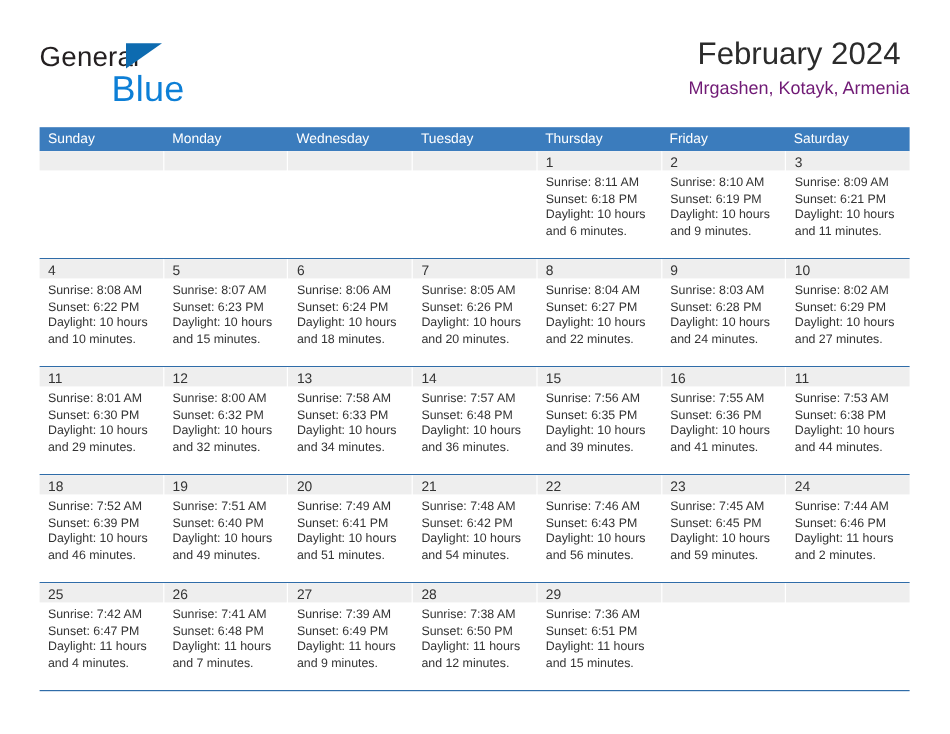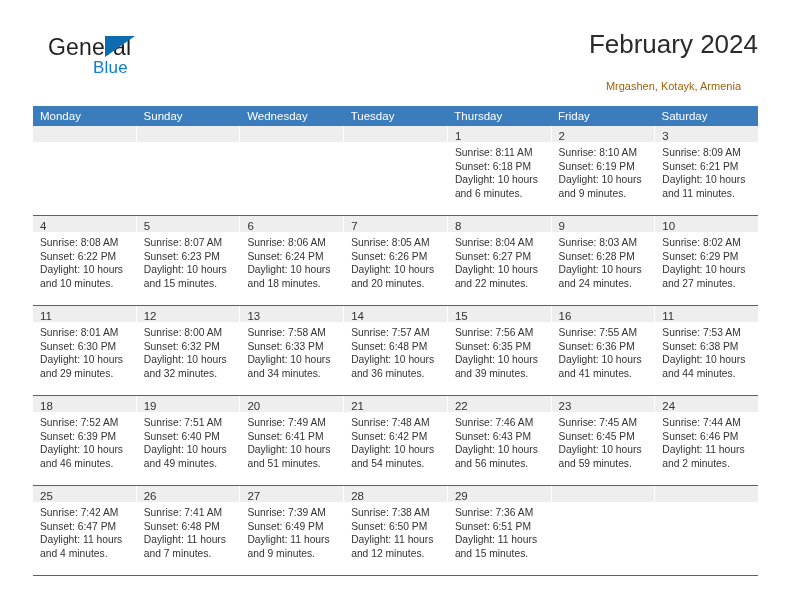--- a/index.html
+++ b/index.html
@@ -30,62 +30,62 @@
   }
   .logo {
     position: absolute;
     left: 0;
     top: 6px;
     width: 200px;
     height: 56px;
   }
   .logo-general {
     position: absolute;
-    left: 15px;
+    left: 0;
     top: 0;
     font-size: 23px;
     letter-spacing: 0.2px;
     color: #231f20;
     font-family: "Liberation Sans", sans-serif;
   }
   .logo-triangle {
     position: absolute;
     left: 72px;
     top: 2px;
     width: 0;
     height: 0;
     border-left: 30px solid #0d6bb0;
     border-bottom: 21px solid transparent;
   }
   .logo-blue {
     position: absolute;
     left: 60px;
     top: 24px;
-    font-size: 17px;
+    font-size: 30px;
     letter-spacing: 0.2px;
     color: #0d7fd6;
     font-family: "Liberation Sans", sans-serif;
   }
   .title-block {
     position: absolute;
     right: 0;
     top: 0;
     text-align: center;
   }
   .cal-title {
     font-size: 26px;
     color: #2b2b2b;
     line-height: 32px;
     white-space: nowrap;
   }
   .cal-subtitle {
-    font-size: 11px;
-    color: #a16207;
+    font-size: 15px;
+    color: #701a75;
     line-height: 20px;
-    margin-top: 16px;
+    margin-top: 4px;
     white-space: nowrap;
   }
 
   
   .calendar {
     position: absolute;
     left: 33px;
     top: 106px;
     width: 725px;
   }
@@ -161,22 +161,22 @@
 
     <div class="title-block">
       <div class="cal-title">February 2024</div>
       <div class="cal-subtitle">Mrgashen, Kotayk, Armenia</div>
     </div>
 
   </div>
 
   <div class="calendar">
     <div class="weekday-row" id="weekday-row">
+        <div class="weekday">Sunday</div>
         <div class="weekday">Monday</div>
-        <div class="weekday">Sunday</div>
         <div class="weekday">Wednesday</div>
         <div class="weekday">Tuesday</div>
         <div class="weekday">Thursday</div>
         <div class="weekday">Friday</div>
         <div class="weekday">Saturday</div>
       </div>
     <div id="weeks-container">
         <div class="week-row">
           <div class="day-cell empty">
             <div class="day-number-band"><span class="day-number"></span></div>

